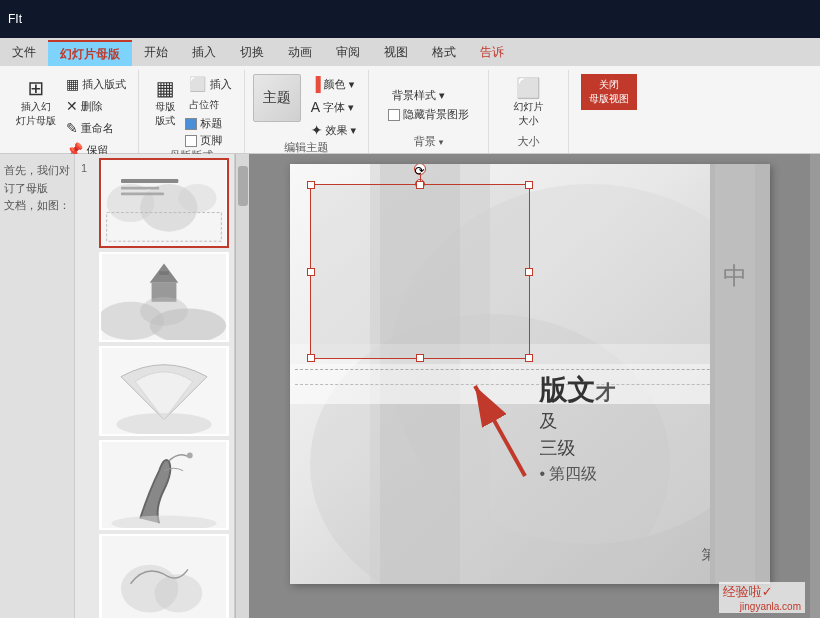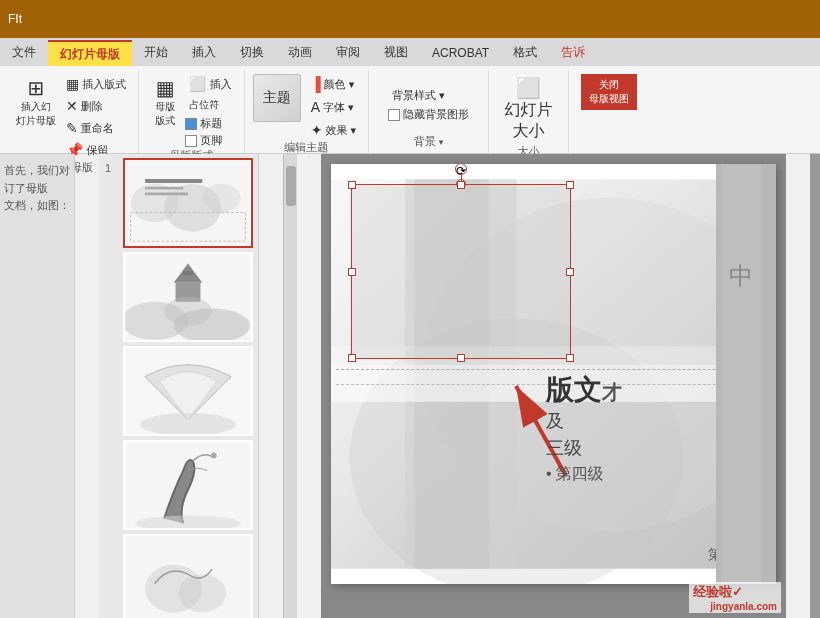--- a/index.html
+++ b/index.html
@@ -1,21 +1,21 @@
 <!DOCTYPE html>
 <html><head>
   <meta charset="utf-8">
   <style>
     * { box-sizing: border-box; margin: 0; padding: 0; }
     body { font-family: 'Microsoft YaHei', 'SimHei', Arial, sans-serif; font-size: 12px; background: #f0f0f0; overflow: hidden; width: 820px; height: 618px; }
 
     
     .title-bar {
       height: 38px;
-      background: #a16207;
+      background: #0f172a;
       display: flex;
       align-items: center;
       padding: 0 8px;
       color: white;
     }
     .ribbon-tabs {
       display: flex;
       background: #d9d9d9;
       height: 28px;
       align-items: flex-end;
@@ -24,21 +24,21 @@
       padding: 4px 12px 5px 12px;
       font-size: 12px;
       cursor: pointer;
       color: #333;
       background: #d9d9d9;
       border: none;
       height: 26px;
       margin-top: 8px;
     }
     .ribbon-tab.active {
-      background: #fde047;
+      background: #7dd3fc;
       color: #c0392b;
       font-weight: bold;
       border-top: 2px solid #c0392b;
     }
     .ribbon-content {
       display: flex;
       align-items: stretch;
       padding: 4px 4px 0 4px;
       height: 88px;
       background: #f5f5f5;
@@ -99,21 +99,20 @@
       background: transparent;
       border: none;
       white-space: nowrap;
     }
     .small-icon { font-size: 14px; }
 
     
     .main-area {
       display: flex;
       height: calc(618px - 38px - 28px - 88px);
-      gap: 24px;
       
     }
 
     
     .sidebar {
       width: 160px;
       background: #e8e8e8;
       border-right: 1px solid #ccc;
       overflow-y: auto;
       padding: 4px;
@@ -276,21 +275,21 @@
       margin-top: 10px;
     }
 
     
     .watermark {
       position: absolute;
       bottom: 5px;
       right: 5px;
       font-size: 13px;
       color: #c0392b;
-      font-weight: bold;
+      font-weight: normal;
       background: rgba(255,255,255,0.7);
       padding: 1px 4px;
     }
 
     
     .right-panel {
       width: 10px;
       background: #999;
     }
 
@@ -375,21 +374,20 @@
 
 <div class="ribbon-tabs">
   <button class="ribbon-tab">文件</button>
   <button class="ribbon-tab active">幻灯片母版</button>
   <button class="ribbon-tab">开始</button>
   <button class="ribbon-tab">插入</button>
   <button class="ribbon-tab">切换</button>
   <button class="ribbon-tab">动画</button>
   <button class="ribbon-tab">审阅</button>
   <button class="ribbon-tab">视图</button>
-  <button class="ribbon-tab">ACROBAT</button>
   <button class="ribbon-tab">格式</button>
   <button class="ribbon-tab" style="color:#c0392b;">告诉</button>
 </div>
 
 <div class="ribbon-content">
 
   <div class="ribbon-group">
     <div class="ribbon-group-buttons">
       <button class="ribbon-btn">
         <span class="btn-icon">⊞</span>
@@ -477,21 +475,21 @@
         <span>隐藏背景图形</span>
       </label>
     </div>
     <div class="ribbon-group-label">背景 <span style="font-size:9px;">▾</span></div>
   </div>
 
   <div class="ribbon-group">
     <div class="ribbon-group-buttons">
       <button class="ribbon-btn">
         <span class="btn-icon">⬜</span>
-        <span style="font-size:16px;text-align:center;">幻灯片<br>大小</span>
+        <span style="font-size:10px;text-align:center;">幻灯片<br>大小</span>
       </button>
     </div>
     <div class="ribbon-group-label">大小</div>
   </div>
 
   <div class="ribbon-group">
     <div class="ribbon-group-buttons">
       <button class="close-btn">
         <span style="font-size:10px;text-align:center;">关闭<br>母版视图</span>
       </button>

